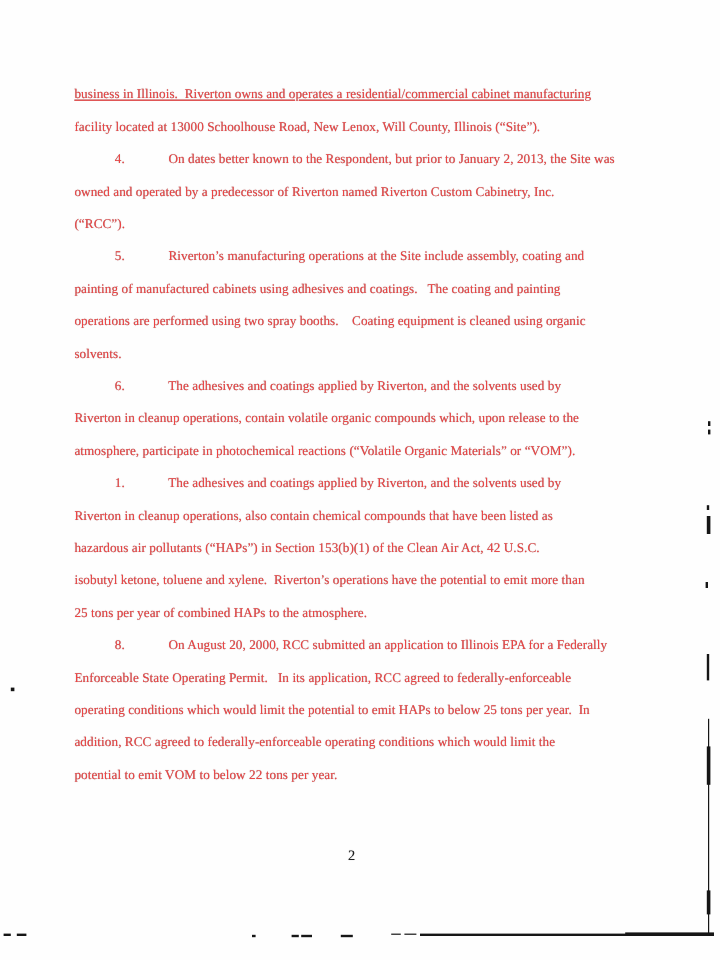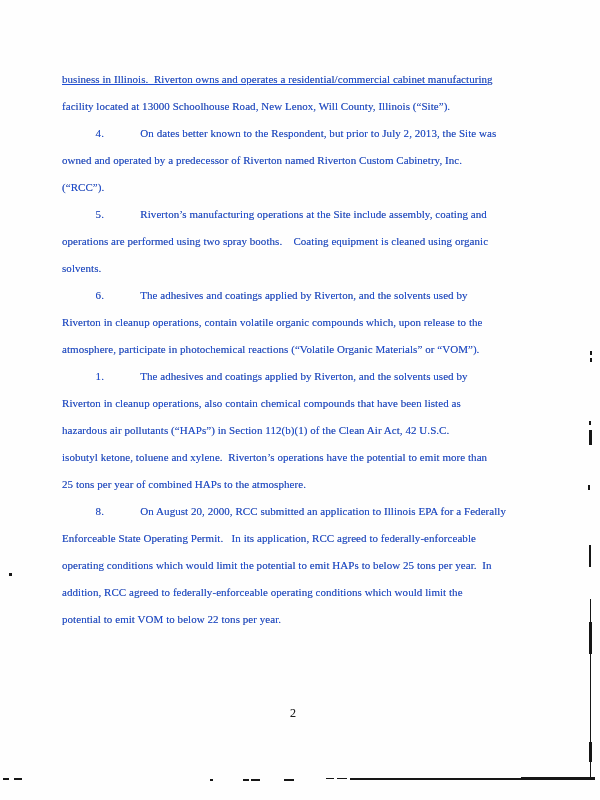--- a/index.html
+++ b/index.html
@@ -10,21 +10,21 @@
     font-family: "Liberation Serif", serif;
   }
   .page {
     position: relative;
     width: 600px; height: 800px;
     background: #fefefe;
   }
   .doc {
     position: absolute;
     left: 62px; top: 66px; width: 500px;
-    color: #1d4ed8;
+    color: #ef4444;
     text-shadow: 0 0 0.6px rgba(50,50,50,0.55);
   }
   .line {
     white-space: pre;
     font-size: 11px;
     letter-spacing: 0.05px;
     height: 27px;
     line-height: 27px;
     overflow: visible;
   }
@@ -44,32 +44,33 @@
   }
 </style>
 </head>
 <body>
 
 <div class="page">
 
   <div class="doc">
     <div class="line u">business in Illinois.  Riverton owns and operates a residential/commercial cabinet manufacturing</div>
     <div class="line">facility located at 13000 Schoolhouse Road, New Lenox, Will County, Illinois (“Site”).</div>
-    <div class="line">            4.             On dates better known to the Respondent, but prior to July 2, 2013, the Site was</div>
+    <div class="line">            4.             On dates better known to the Respondent, but prior to January 2, 2013, the Site was</div>
     <div class="line">owned and operated by a predecessor of Riverton named Riverton Custom Cabinetry, Inc.</div>
     <div class="line">(“RCC”).</div>
     <div class="line">            5.             Riverton’s manufacturing operations at the Site include assembly, coating and</div>
+    <div class="line">painting of manufactured cabinets using adhesives and coatings.   The coating and painting</div>
     <div class="line">operations are performed using two spray booths.    Coating equipment is cleaned using organic</div>
     <div class="line">solvents.</div>
     <div class="line">            6.             The adhesives and coatings applied by Riverton, and the solvents used by</div>
     <div class="line">Riverton in cleanup operations, contain volatile organic compounds which, upon release to the</div>
     <div class="line">atmosphere, participate in photochemical reactions (“Volatile Organic Materials” or “VOM”).</div>
     <div class="line">            1.             The adhesives and coatings applied by Riverton, and the solvents used by</div>
     <div class="line">Riverton in cleanup operations, also contain chemical compounds that have been listed as</div>
-    <div class="line">hazardous air pollutants (“HAPs”) in Section 112(b)(1) of the Clean Air Act, 42 U.S.C.</div>
+    <div class="line">hazardous air pollutants (“HAPs”) in Section 153(b)(1) of the Clean Air Act, 42 U.S.C.</div>
     <div class="line">isobutyl ketone, toluene and xylene.  Riverton’s operations have the potential to emit more than</div>
     <div class="line">25 tons per year of combined HAPs to the atmosphere.</div>
     <div class="line">            8.             On August 20, 2000, RCC submitted an application to Illinois EPA for a Federally</div>
     <div class="line">Enforceable State Operating Permit.   In its application, RCC agreed to federally-enforceable</div>
     <div class="line">operating conditions which would limit the potential to emit HAPs to below 25 tons per year.  In</div>
     <div class="line">addition, RCC agreed to federally-enforceable operating conditions which would limit the</div>
     <div class="line">potential to emit VOM to below 22 tons per year.</div>
   </div>
 
   <div class="pageno">2</div>

